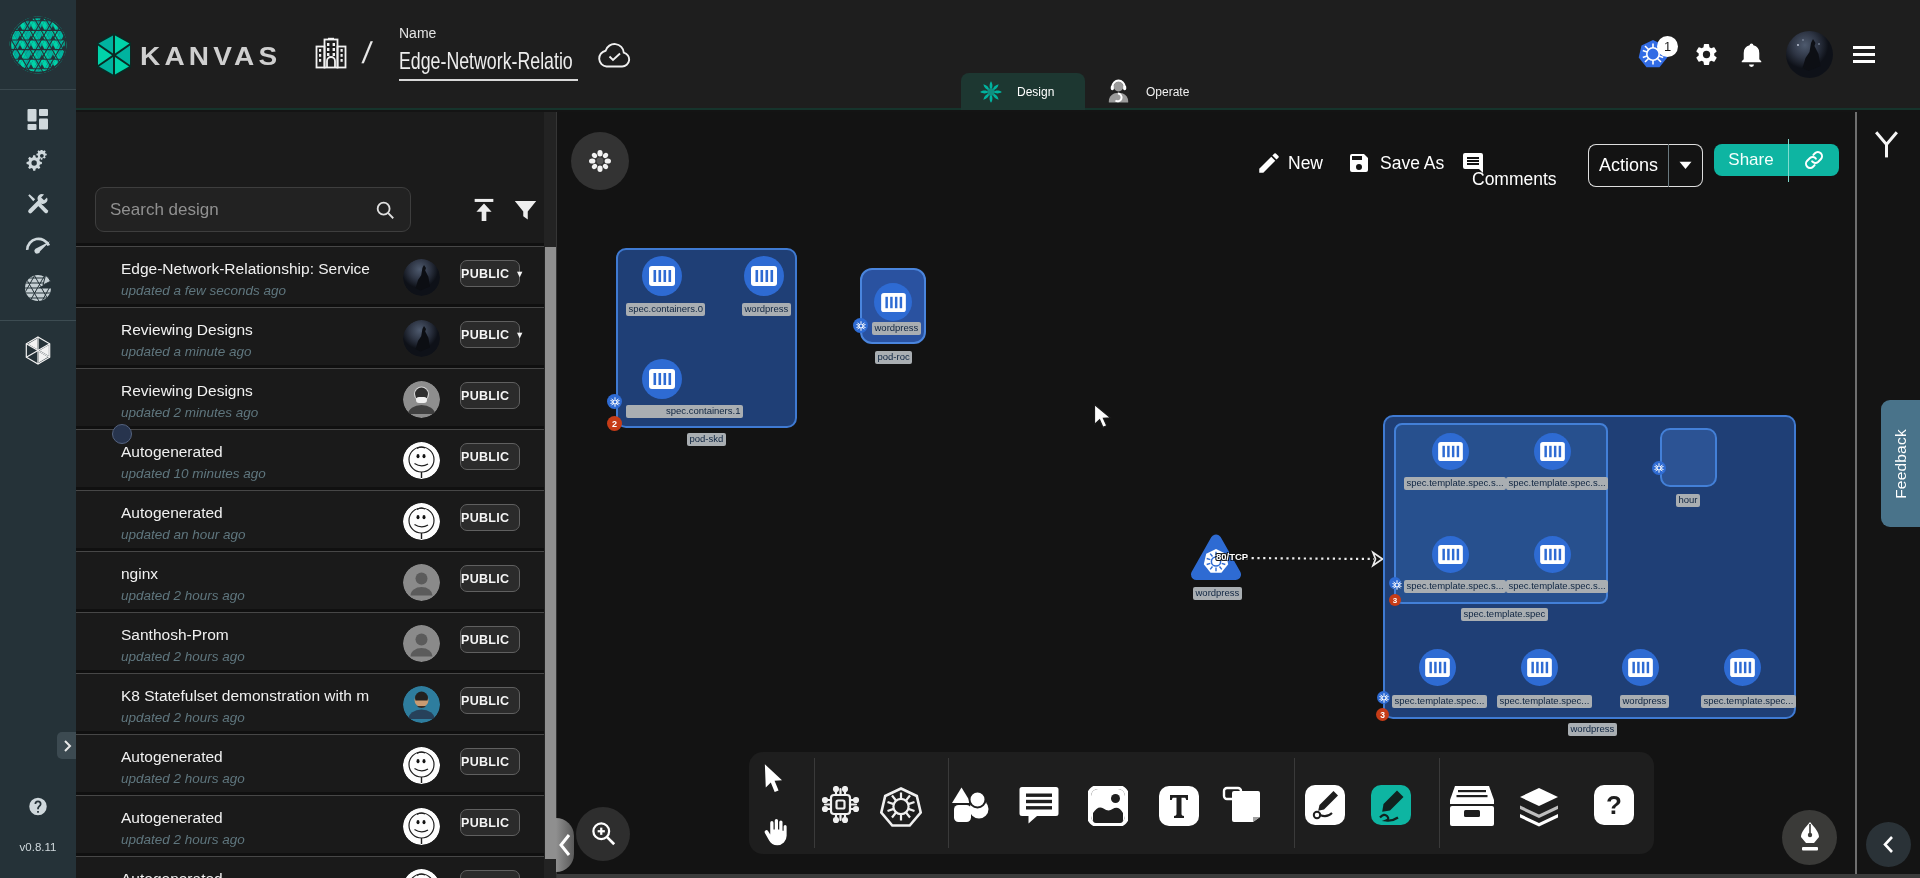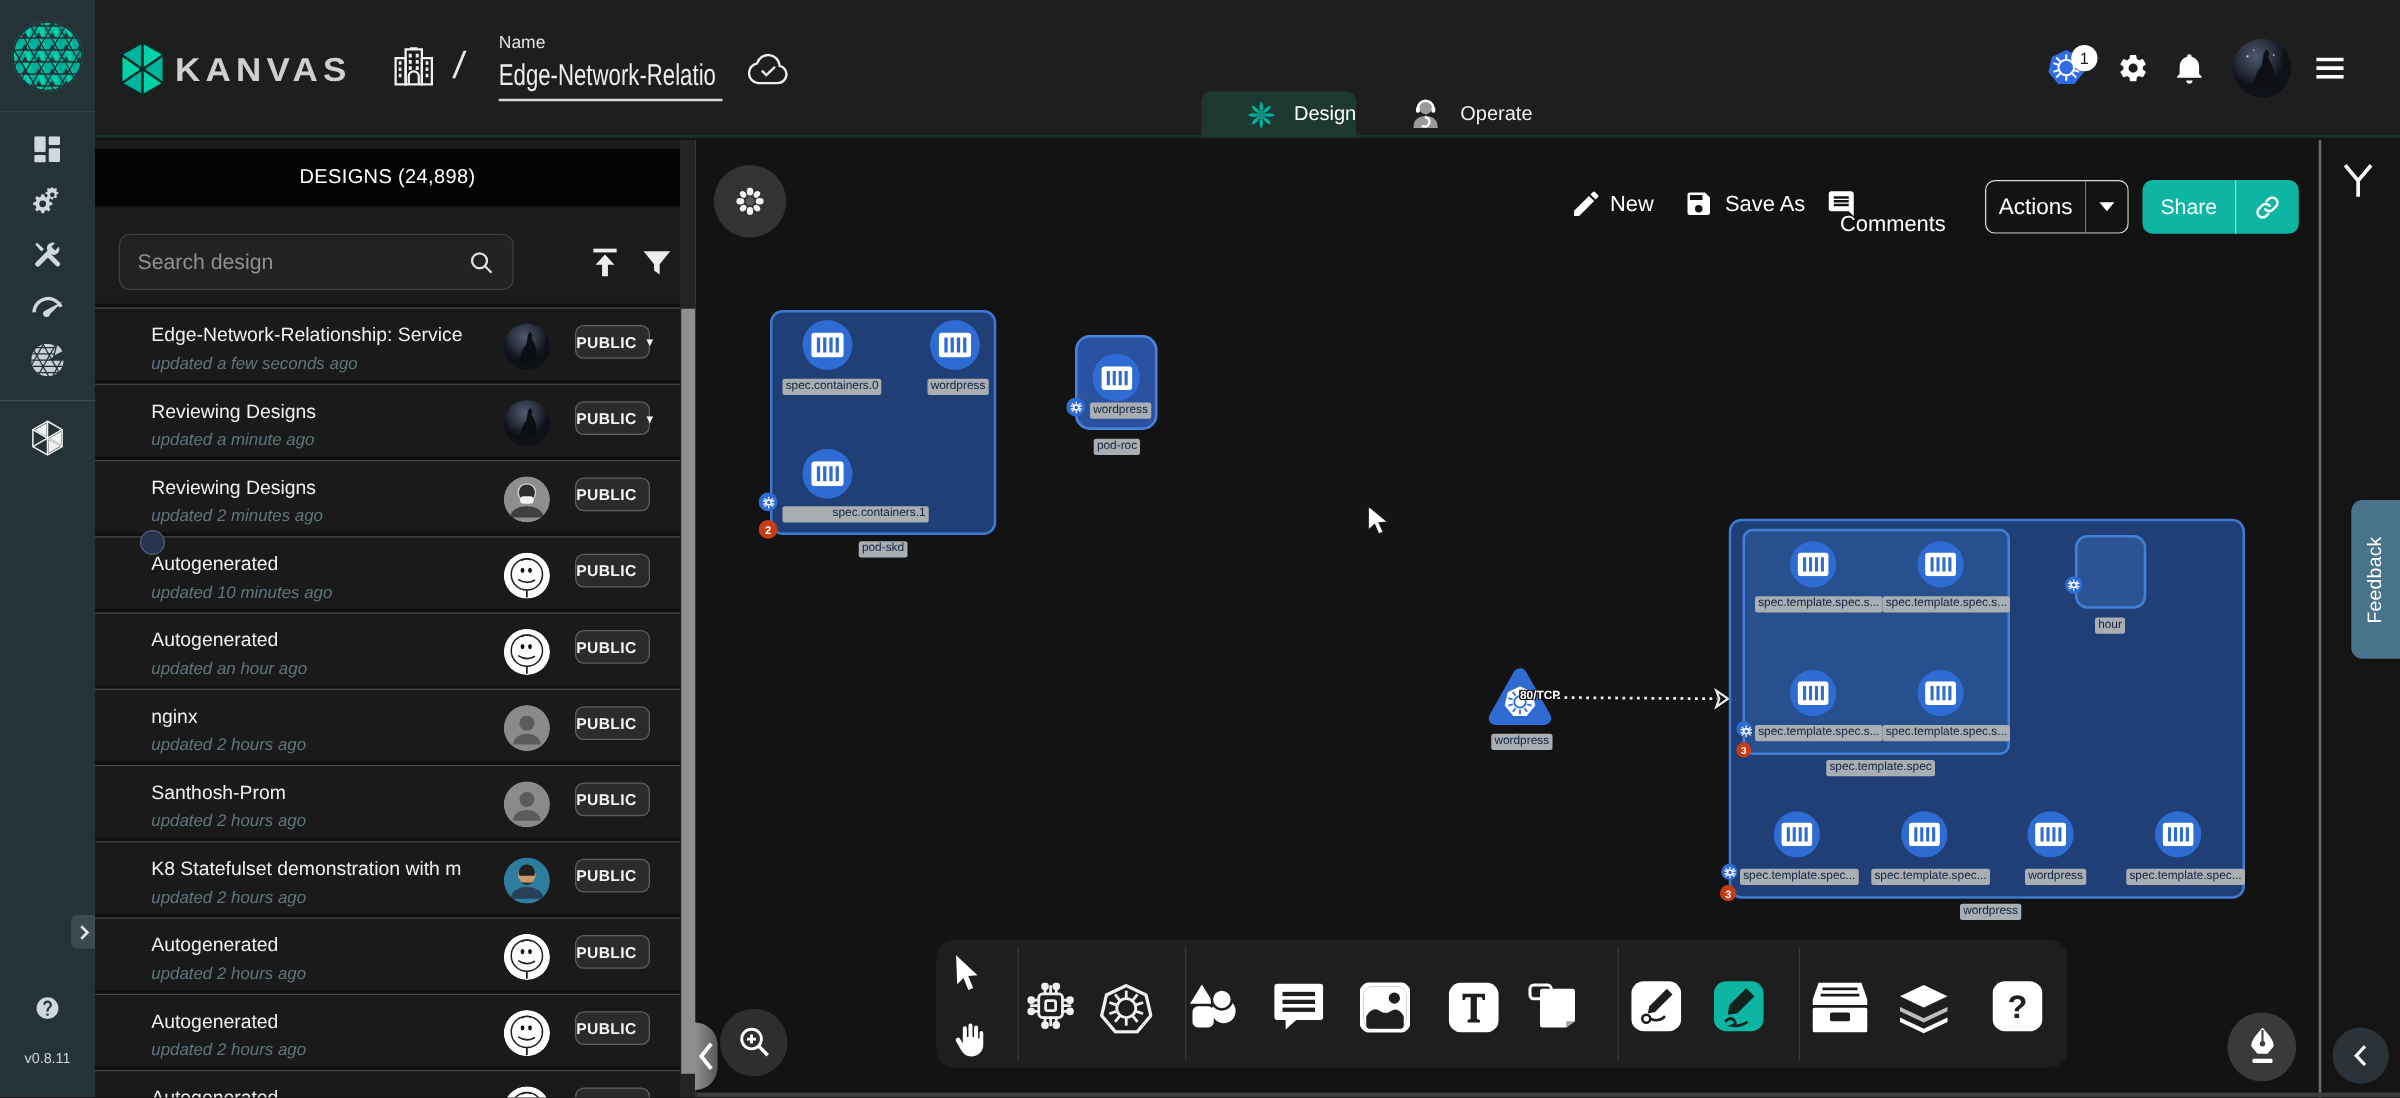--- a/index.html
+++ b/index.html
@@ -10,21 +10,21 @@
 
   
   #header { left:0; top:0; width:1920px; height:110px; background:#1e1e1e; border-bottom:2px solid #16342c; }
   #logoSq { left:0; top:0; width:76px; height:90px; background:#253238; border-bottom:1px solid #3a484e; }
   #kanvasTxt { left:140px; top:41px; font-size:28px; font-weight:bold; letter-spacing:4.2px; color:#cfcfcf; transform:scaleY(.95); transform-origin:left top;}
   #nameLbl { left:399px; top:25px; font-size:14px; color:#e3e3e3; }
   #nameVal { left:399px; top:47px; font-size:24px; color:#ededed; transform:scaleX(.74); transform-origin:left top;}
   #nameUnder { left:399px; top:79px; width:179px; height:2px; background:#d8d8d8; }
   #slash { left:363px; top:36px; font-size:30px; font-weight:300; color:#e8e8e8; transform:skewX(-8deg); }
 
-  .tab { position:absolute; top:73px; height:37px; display:flex; align-items:center; color:#fff; font-size:16px;justify-content:flex-end; }
+  .tab { position:absolute; top:73px; height:37px; display:flex; align-items:center; color:#fff; font-size:12px; }
   #tabDesign { left:961px; width:124px; background:#1d3731; border-radius:8px 8px 0 0; padding-left:17px; }
   #tabDesign span { margin-left:13px; }
   #tabOperate { left:1096px; width:130px; padding-left:8px; }
   #tabOperate span { margin-left:13px; color:#f0f0f0; }
 
   
   #sidebar { left:0; top:90px; width:76px; height:788px; background:#253238; }
   .sbIc { position:absolute; left:0; width:76px; display:flex; justify-content:center; }
   #sbDivider { left:0; top:320px; width:76px; height:1px; background:#3d4c52; }
   #sbExpand { left:57px; top:732px; width:19px; height:27px; background:#3c4a51; border-radius:5px 0 0 5px;
@@ -52,21 +52,21 @@
   .glabel { position:absolute; background:#a9aeb2; color:#0e2440; font-size:9.5px; padding:0px 2.5px 1px; border-radius:2px; white-space:nowrap; line-height:11.5px;}
   .group { position:absolute; background:#1f3f76; border:2px solid #3f7ad2; border-radius:10px; }
   .cnode { position:absolute; width:40px; height:40px; border-radius:50%; background:#2e6bd3; }
 
   
   .ctxt { position:absolute; top:153px; color:#fff; font-size:17.5px; }
   #actionsBtn { left:1588px; top:144px; width:80px; height:43px; border:1px solid #dedede; border-radius:8px 0 0 8px; border-right:none;
      color:#fff; font-size:18px; display:flex; align-items:center; justify-content:center; }
   #actionsCaret { left:1668px; top:144px; width:35px; height:43px; border:1px solid #dedede; border-radius:0 8px 8px 0;
      border-left:1px solid #6a7a80; display:flex; align-items:center; justify-content:center; }
-  #shareBtn { left:1714px; top:144px; width:125px; height:43px; background:#0eb5a2; border-radius:8px;
+  #shareBtn { left:1714px; top:144px; width:125px; height:32px; background:#0eb5a2; border-radius:8px;
      color:#f4fffc; font-size:17px; display:flex; align-items:center; }
 
   
   #btoolbar { left:749px; top:752px; width:905px; height:102px; background:#1e1e1e; border-radius:14px; }
   .bdiv { position:absolute; top:758px; width:1px; height:90px; background:#3a3a3a; }
 
   
   #vline { left:1855px; top:112px; width:2px; height:766px; background:#8d8d8d; opacity:.75;}
   #feedback { left:1881px; top:400px; width:39px; height:127px; background:#49738a; border-radius:9px 0 0 9px;
       color:#fff; display:flex; align-items:center; justify-content:center; }
@@ -298,21 +298,20 @@
     <svg width="10" height="12" viewBox="0 0 10 12" fill="none" stroke="#e8e8e8" stroke-width="2">
         <path d="M3 1 L8 6 L3 11"></path>
       </svg>
   </div>
   <svg class="abs sbIc" style="top:796px" width="76" height="21" viewBox="0 0 24 24" fill="#cfd8dc">
     <path d="M12 2a10 10 0 1 0 0 20a10 10 0 0 0 0-20zm1 17h-2v-2h2v2zm2.1-7.7l-.9.9c-.7.7-1.2 1.3-1.2 2.8h-2v-.5c0-1.1.5-2.1 1.2-2.8l1.2-1.3c.4-.3.6-.8.6-1.4a2 2 0 0 0-4 0H8a4 4 0 0 1 8 0c0 .9-.4 1.7-.9 2.3z"></path>
   </svg>
   <div class="abs" id="version">v0.8.11</div>
 
   <div class="abs" id="panel"></div>
-  <div class="abs" id="panelHead">DESIGNS (24,898)</div>
   <div class="abs" id="searchBox">
       <span>Search design</span>
     <svg width="22" height="22" viewBox="0 0 24 24" fill="none" stroke="#e0e0e0" stroke-width="2">
       <circle cx="10.5" cy="10.5" r="6.5"></circle>
         <line x1="15.5" y1="15.5" x2="21" y2="21"></line>
     </svg>
   </div>
   <svg class="abs" style="left:470px;top:196px" width="28" height="28" viewBox="0 0 24 24" fill="#ededed">
     <rect x="4" y="2.5" width="16" height="2.6"></rect>
     <path d="M12 6.5 L18.5 13.5 L14 13.5 L14 21.5 L10 21.5 L10 13.5 L5.5 13.5 Z"></path>

